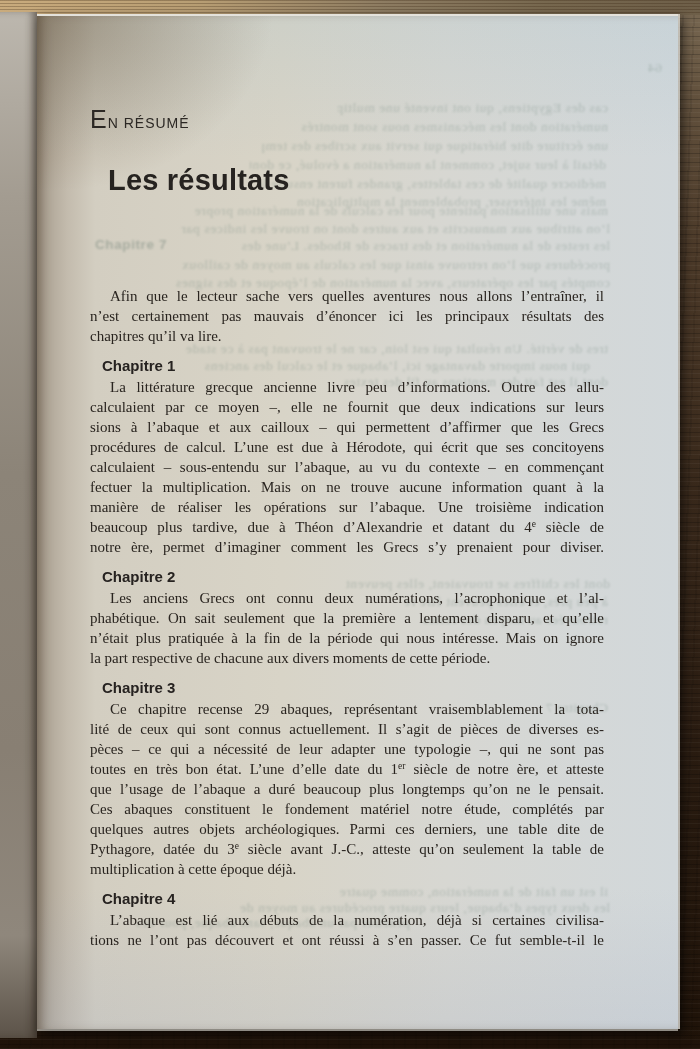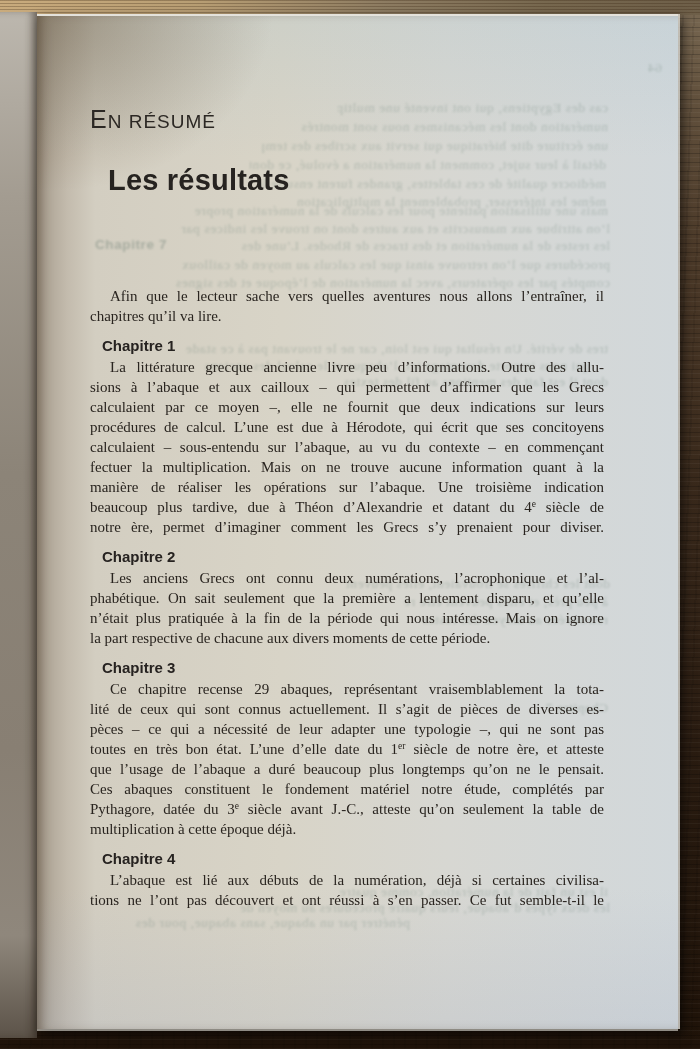--- a/index.html
+++ b/index.html
@@ -32,21 +32,21 @@
   
   .ghosts{position:absolute;inset:0;z-index:2;pointer-events:none;}
   .ghost{position:absolute;display:block;overflow:hidden;height:16px;
     font-family:"Liberation Serif",serif;font-size:13.5px;line-height:16px;
     letter-spacing:.6px;color:#6f857b;opacity:.34;filter:blur(1.2px);
     transform:scaleX(-1);white-space:nowrap;}
   .ghost-bold{font-family:"Liberation Sans",sans-serif;font-weight:bold;
     transform:none;opacity:.4;color:#66796f;}
   
   .kicker{position:absolute;left:90px;top:106px;z-index:3;
-    font-family:"Liberation Sans",sans-serif;font-size:19px;line-height:26px;
+    font-family:"Liberation Sans",sans-serif;font-size:14px;line-height:26px;
     letter-spacing:1px;color:#2c2824;text-transform:uppercase;}
   .kicker::first-letter{font-size:25px;}
   .page-title{position:absolute;left:88px;top:164px;z-index:3;
     font-family:"Liberation Sans",sans-serif;font-weight:bold;font-size:29px;
     line-height:32px;letter-spacing:.2px;color:#262320;margin-left:20px;}
   .textflow{position:absolute;left:90px;top:286px;width:514px;z-index:3;color:#29241f;}
   .heading{font-family:"Liberation Sans",sans-serif;font-weight:bold;
     font-size:15px;line-height:20px;margin:10px 12px 1px;color:#262220;}
   .para{margin:0;}
   .line{height:20px;line-height:20px;font-size:15px;overflow:hidden;
@@ -91,27 +91,28 @@
       <span class="ghost" style="left: 160px; top: 900px; width: 450px;">les deux types d’abaque, leurs quatre procédures au moyen de</span>
       <span class="ghost" style="left: 110px; top: 915px; width: 300px;">pénétrer par un abaque, sans abaque, pour des</span>
     </div>
 
   <div class="kicker">En résumé</div>
   <div class="page-title">Les résultats</div>
 
   <div class="textflow">
       <div class="para">
         <div class="line just first"><span>Afin que le lecteur sache vers quelles aventures nous allons l’entraîner, il</span></div>
+        <div class="line just"><span>n’est certainement pas mauvais d’énoncer ici les principaux résultats des</span></div>
         <div class="line"><span>chapitres qu’il va lire.</span></div>
       </div>
       <div class="heading">Chapitre 1</div>
       <div class="para">
         <div class="line just first"><span>La littérature grecque ancienne livre peu d’informations. Outre des allu-</span></div>
+        <div class="line just"><span>calculaient par ce moyen –, elle ne fournit que deux indications sur leurs</span></div>
         <div class="line just"><span>sions à l’abaque et aux cailloux – qui permettent d’affirmer que les Grecs</span></div>
-        <div class="line just"><span>calculaient par ce moyen –, elle ne fournit que deux indications sur leurs</span></div>
         <div class="line just"><span>procédures de calcul. L’une est due à Hérodote, qui écrit que ses concitoyens</span></div>
         <div class="line just"><span>calculaient – sous-entendu sur l’abaque, au vu du contexte – en commençant</span></div>
         <div class="line just"><span>fectuer la multiplication. Mais on ne trouve aucune information quant à la</span></div>
         <div class="line just"><span>manière de réaliser les opérations sur l’abaque. Une troisième indication</span></div>
         <div class="line just"><span>beaucoup plus tardive, due à Théon d’Alexandrie et datant du 4</span><sup>e</sup><span> siècle de</span></div>
         <div class="line just"><span>notre ère, permet d’imaginer comment les Grecs s’y prenaient pour diviser.</span></div>
       </div>
       <div class="heading">Chapitre 2</div>
       <div class="para">
         <div class="line just first"><span>Les anciens Grecs ont connu deux numérations, l’acrophonique et l’al-</span></div>
@@ -120,20 +121,21 @@
         <div class="line"><span>la part respective de chacune aux divers moments de cette période.</span></div>
       </div>
       <div class="heading">Chapitre 3</div>
       <div class="para">
         <div class="line just first"><span>Ce chapitre recense 29 abaques, représentant vraisemblablement la tota-</span></div>
         <div class="line just"><span>lité de ceux qui sont connus actuellement. Il s’agit de pièces de diverses es-</span></div>
         <div class="line just"><span>pèces – ce qui a nécessité de leur adapter une typologie –, qui ne sont pas</span></div>
         <div class="line just"><span>toutes en très bon état. L’une d’elle date du 1</span><sup>er</sup><span> siècle de notre ère, et atteste</span></div>
         <div class="line just"><span>que l’usage de l’abaque a duré beaucoup plus longtemps qu’on ne le pensait.</span></div>
         <div class="line just"><span>Ces abaques constituent le fondement matériel notre étude, complétés par</span></div>
+        <div class="line just"><span>quelques autres objets archéologiques. Parmi ces derniers, une table dite de</span></div>
         <div class="line just"><span>Pythagore, datée du 3</span><sup>e</sup><span> siècle avant J.-C., atteste qu’on seulement la table de</span></div>
         <div class="line"><span>multiplication à cette époque déjà.</span></div>
       </div>
       <div class="heading">Chapitre 4</div>
       <div class="para">
         <div class="line just first"><span>L’abaque est lié aux débuts de la numération, déjà si certaines civilisa-</span></div>
         <div class="line just"><span>tions ne l’ont pas découvert et ont réussi à s’en passer. Ce fut semble-t-il le</span></div>
       </div>
     </div>
 </div>

